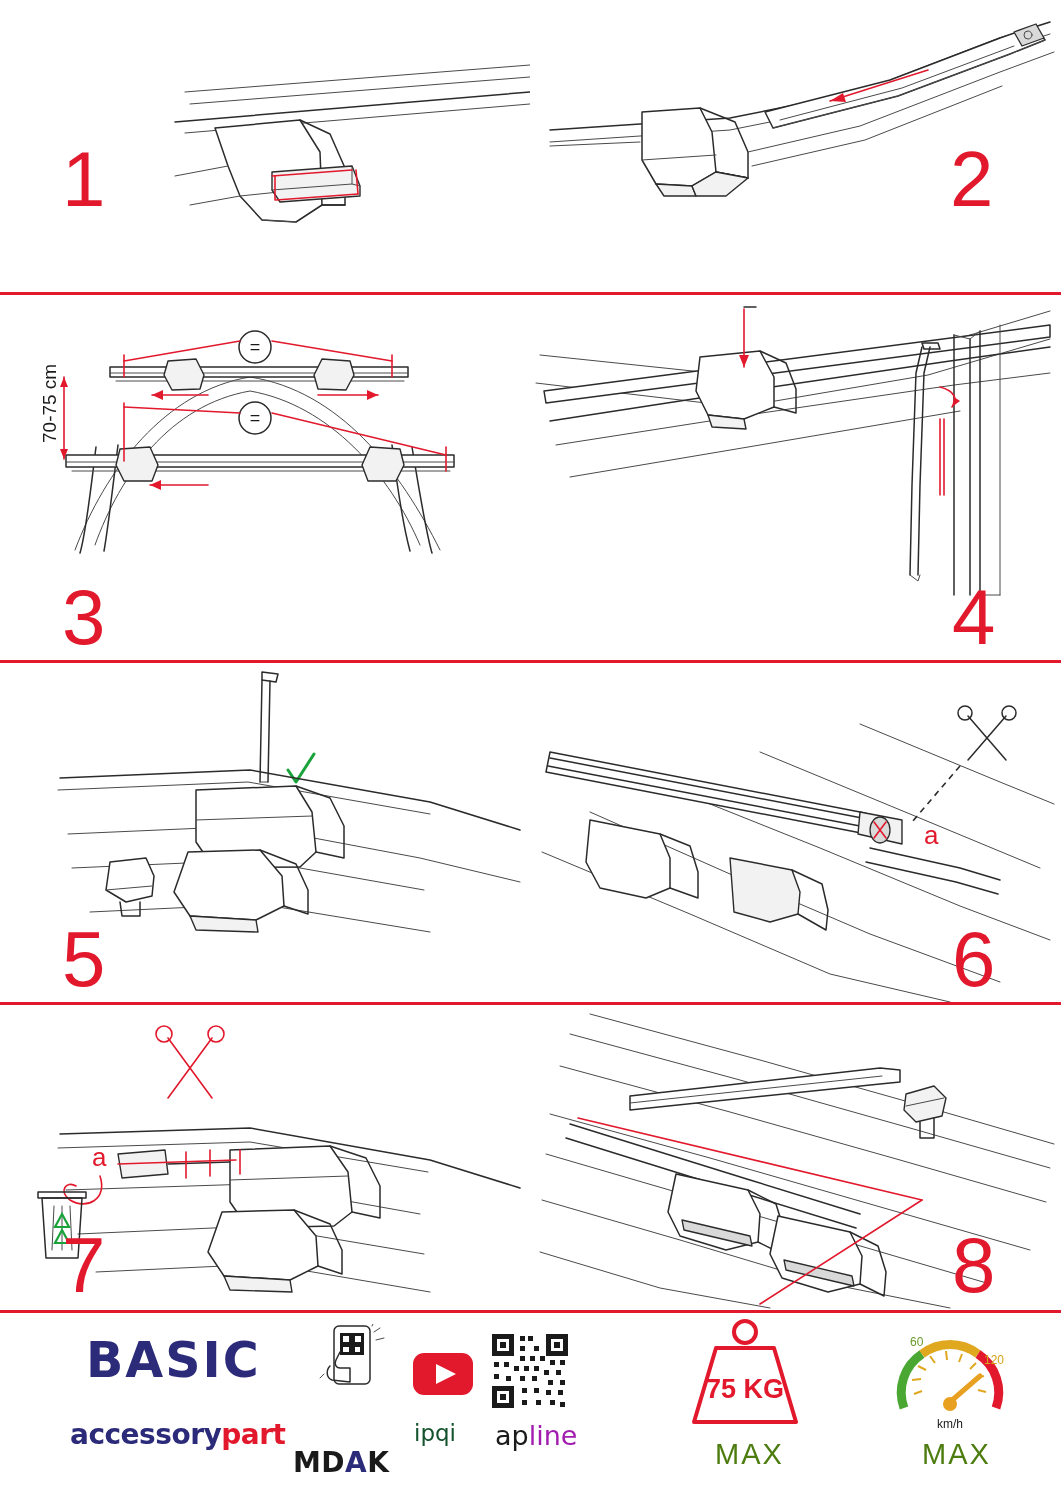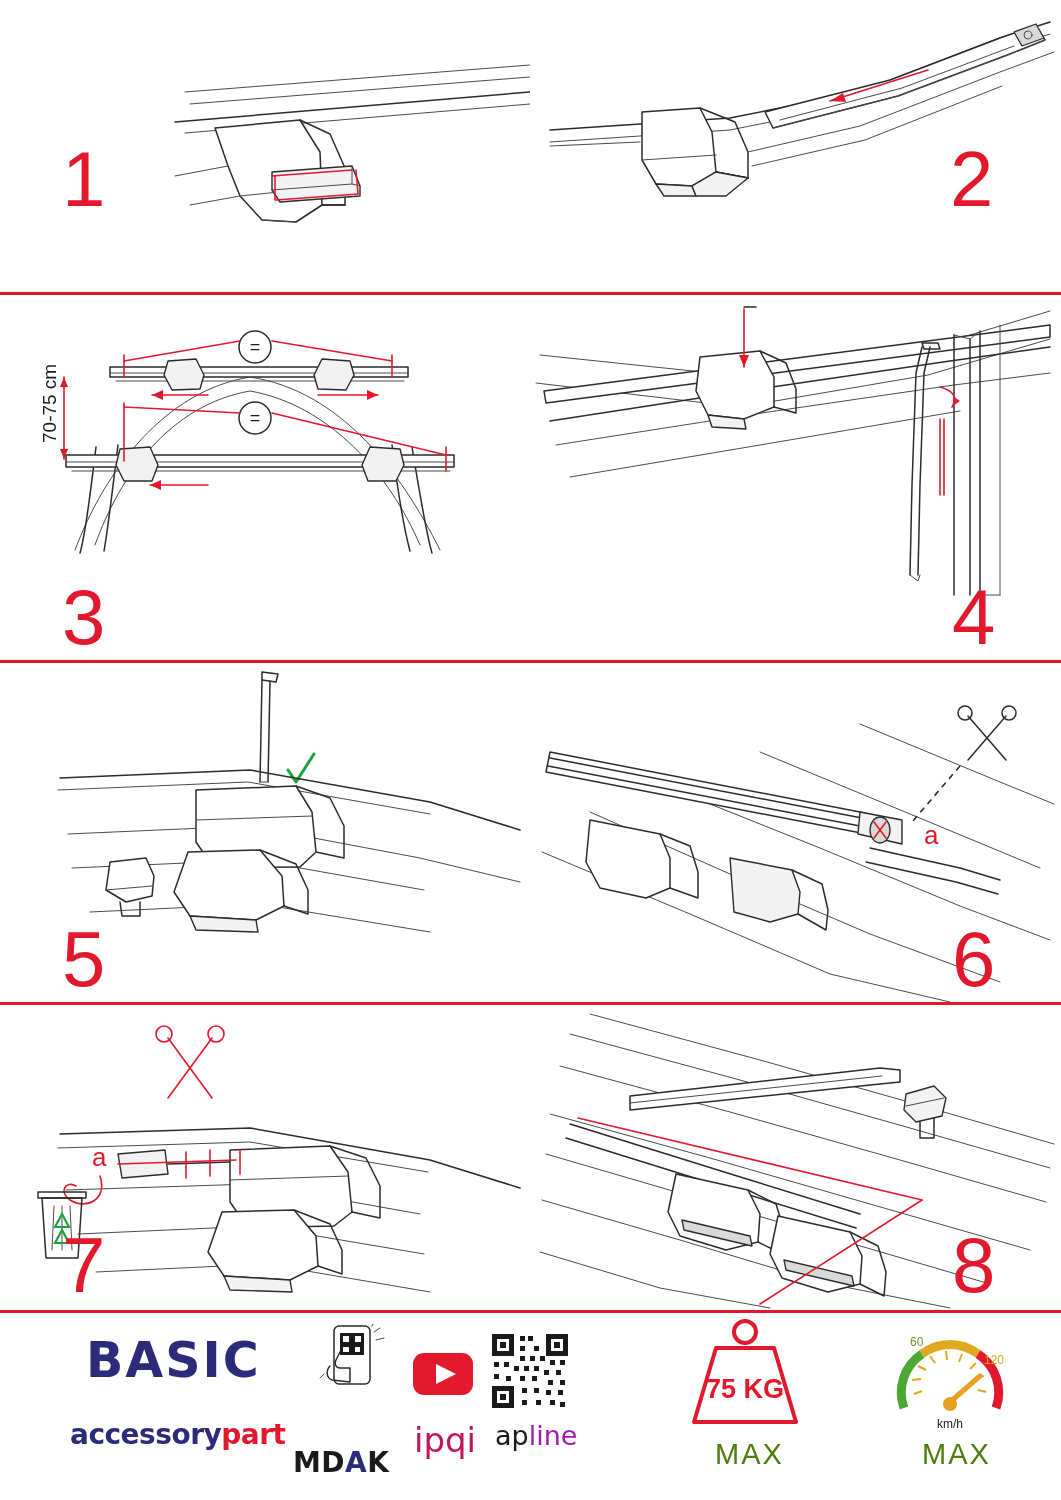--- a/index.html
+++ b/index.html
@@ -101,22 +101,22 @@
     font-weight: bold;
     color: #1a1a1a;
     letter-spacing: 0.5px;
     margin-top: 28px;
   }
   .ipqi {
     position: absolute;
     left: 406px;
     top: 110px;
     font-family: "DejaVu Sans", sans-serif;
-    font-size: 34px;
-    color: #be185d;
+    font-size: 23px;
+    color: #14532d;
   }
   .apline {
     position: absolute;
     left: 487px;
     top: 110px;
     font-family: "DejaVu Sans", sans-serif;
     font-size: 27px;
     color: #1a1a1a;
   }
   .apline .l { color: #a21caf; }

